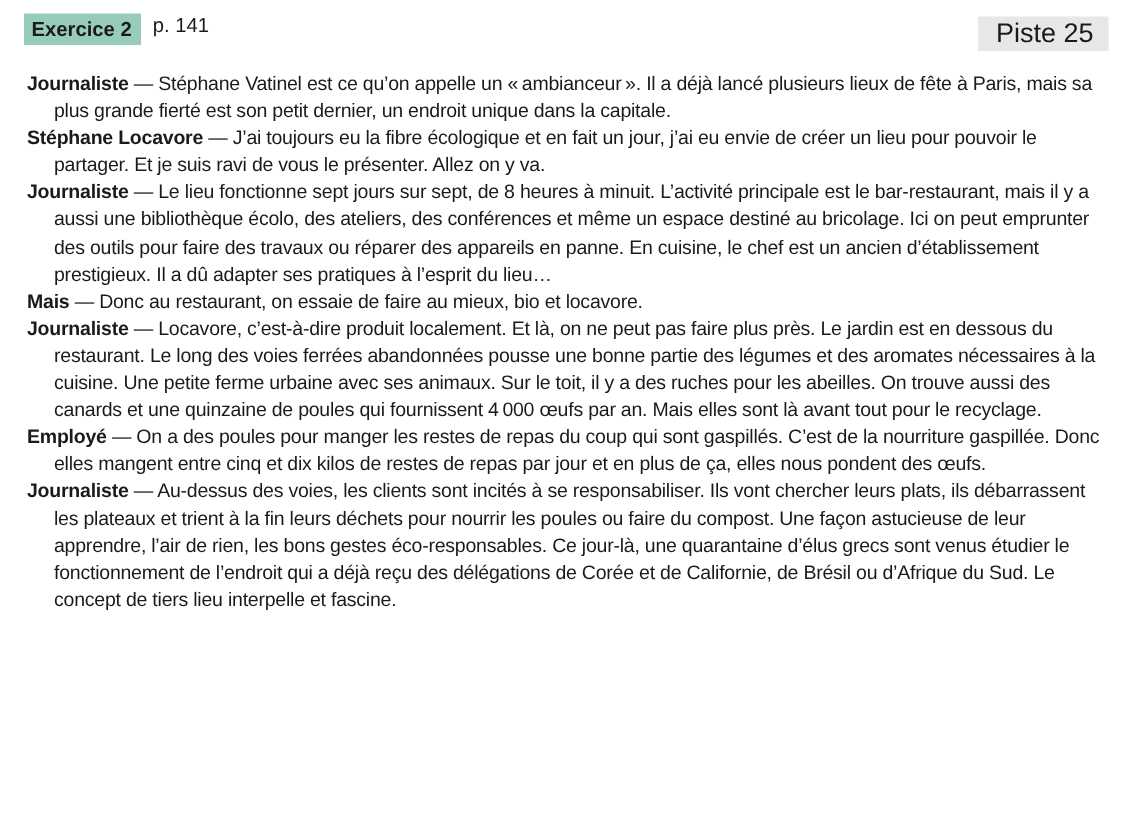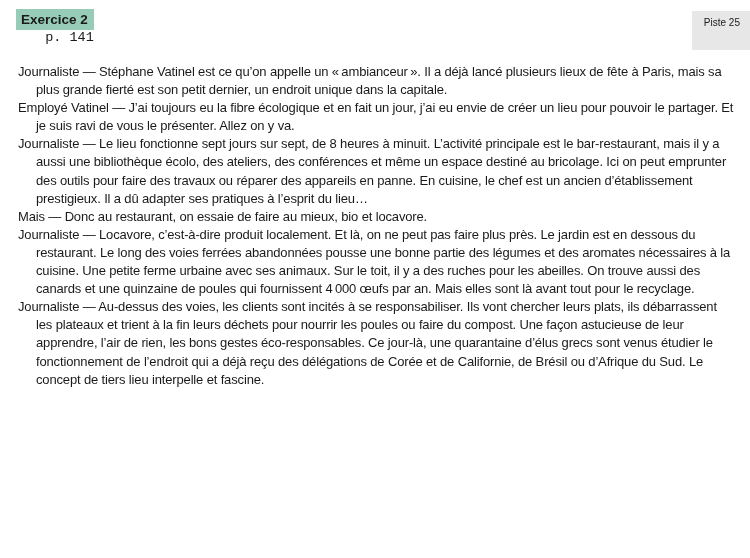--- a/index.html
+++ b/index.html
@@ -15,67 +15,66 @@
     -webkit-font-smoothing: antialiased;
   }
   .header {
     display: flex;
     justify-content: space-between;
     align-items: flex-start;
     padding: 9px 0 0 16px;
   }
   .header-left {
     display: flex;
-    align-items: flex-end;
-    flex-direction: column;
+    align-items: flex-start;
   }
   .exercise-label {
     font-weight: bold;
     font-size: 13.5px;
     line-height: 15px;
     padding: 3px 6px 3px 5px;
   }
   .page-ref {
     font-size: 13.5px;
-    margin-left: 20px;
-    font-family: Liberation Mono, monospace;
+    margin-left: 8px;
   }
   .track-label {
-    font-size: 10px;
+    font-size: 18px;
     line-height: 15px;
-    padding: 4px 10px 20px 12px;
-    margin-right: 0;
+    padding: 4px 10px 4px 12px;
+    margin-right: 11px;
     margin-top: 2px;
   }
   .transcript {
     padding: 13px 16px 0 18px;
   }
   .turn {
     font-size: 13px;
     line-height: 18.1px;
     letter-spacing: -0.15px;
     padding-left: 18px;
     text-indent: -18px;
     text-align: left;
   }
   .speaker {
-    font-weight: normal;
+    font-weight: bold;
   }
 </style>
 </head>
 <body style="color: rgb(26, 26, 26); background: rgb(255, 255, 255);">
 
 <div class="header">
   <div class="header-left">
     <span class="exercise-label" style="background: rgb(151, 205, 184);">Exercice 2</span>
     <span class="page-ref">p.&nbsp;141</span>
   </div>
   <span class="track-label" style="background: rgb(231, 231, 231);">Piste 25</span>
 </div>
 
 <div class="transcript">
     <p class="turn"><span class="speaker">Journaliste</span> — Stéphane Vatinel est ce qu’on appelle un « ambianceur ». Il a déjà lancé plusieurs lieux de fête à Paris, mais sa plus grande fierté est son petit dernier, un endroit unique dans la capitale.</p>
-    <p class="turn"><span class="speaker">Employé Vatinel</span> — J’ai toujours eu la fibre écologique et en fait un jour, j’ai eu envie de créer un lieu pour pouvoir le partager. Et je suis ravi de vous le présenter. Allez on y va.</p>
+    <p class="turn"><span class="speaker">Stéphane Locavore</span> — J’ai toujours eu la fibre écologique et en fait un jour, j’ai eu envie de créer un lieu pour pouvoir le partager. Et je suis ravi de vous le présenter. Allez on y va.</p>
     <p class="turn"><span class="speaker">Journaliste</span> — Le lieu fonctionne sept jours sur sept, de 8 heures à minuit. L’activité principale est le bar-restaurant, mais il y a aussi une bibliothèque écolo, des ateliers, des conférences et même un espace destiné au bricolage. Ici on peut emprunter des outils pour faire des travaux ou réparer des appareils en panne. En cuisine, le chef est un ancien d’établissement prestigieux. Il a dû adapter ses pratiques à l’esprit du lieu…</p>
     <p class="turn"><span class="speaker">Mais</span> — Donc au restaurant, on essaie de faire au mieux, bio et locavore.</p>
     <p class="turn"><span class="speaker">Journaliste</span> — Locavore, c’est-à-dire produit localement. Et là, on ne peut pas faire plus près. Le jardin est en dessous du restaurant. Le long des voies ferrées abandonnées pousse une bonne partie des légumes et des aromates nécessaires à la cuisine. Une petite ferme urbaine avec ses animaux. Sur le toit, il y a des ruches pour les abeilles. On trouve aussi des canards et une quinzaine de poules qui fournissent 4 000 œufs par an. Mais elles sont là avant tout pour le recyclage.</p>
+    <p class="turn"><span class="speaker">Employé</span> — On a des poules pour manger les restes de repas du coup qui sont gaspillés. C’est de la nourriture gaspillée. Donc elles mangent entre cinq et dix kilos de restes de repas par jour et en plus de ça, elles nous pondent des œufs.</p>
     <p class="turn"><span class="speaker">Journaliste</span> — Au-dessus des voies, les clients sont incités à se responsabiliser. Ils vont chercher leurs plats, ils débarrassent les plateaux et trient à la fin leurs déchets pour nourrir les poules ou faire du compost. Une façon astucieuse de leur apprendre, l’air de rien, les bons gestes éco-responsables. Ce jour-là, une quarantaine d’élus grecs sont venus étudier le fonctionnement de l’endroit qui a déjà reçu des délégations de Corée et de Californie, de Brésil ou d’Afrique du Sud. Le concept de tiers lieu interpelle et fascine.</p>
   </div>
 
 </body></html>

